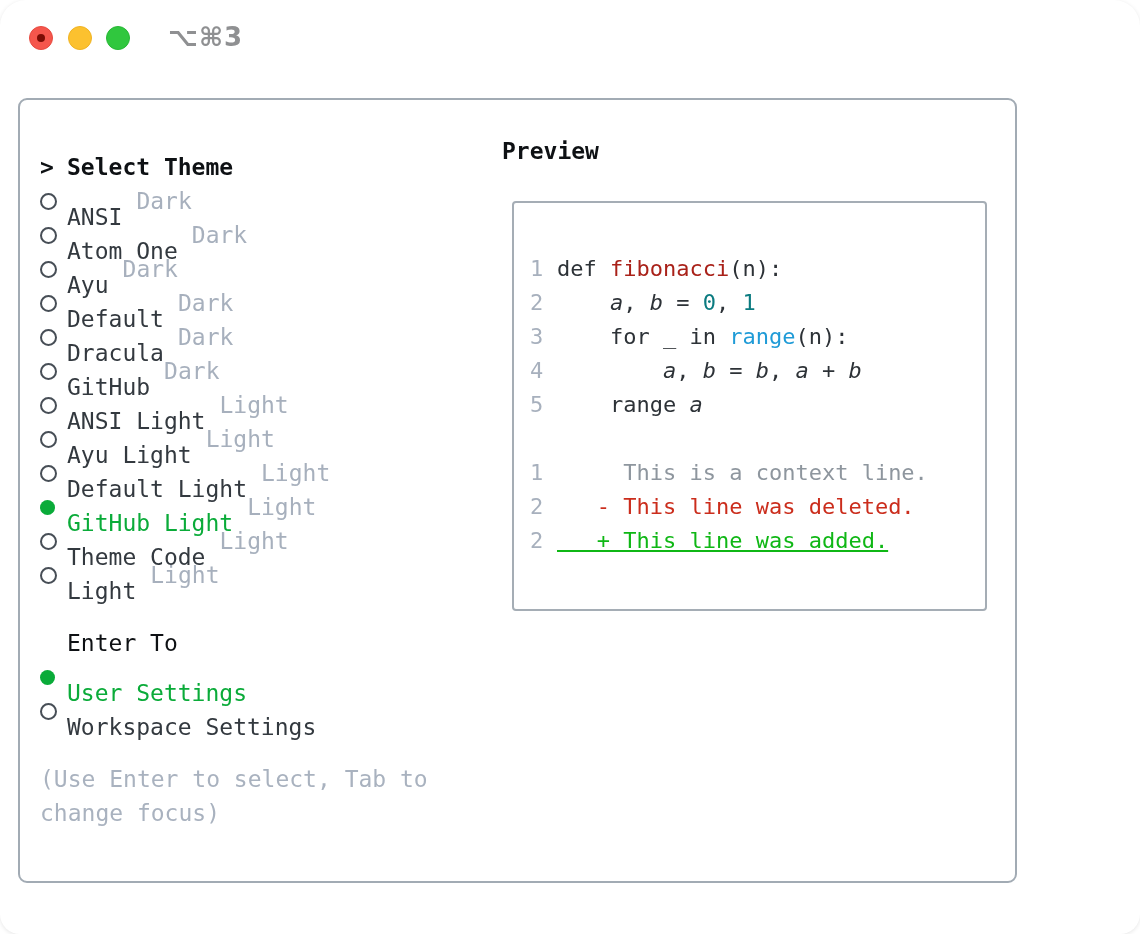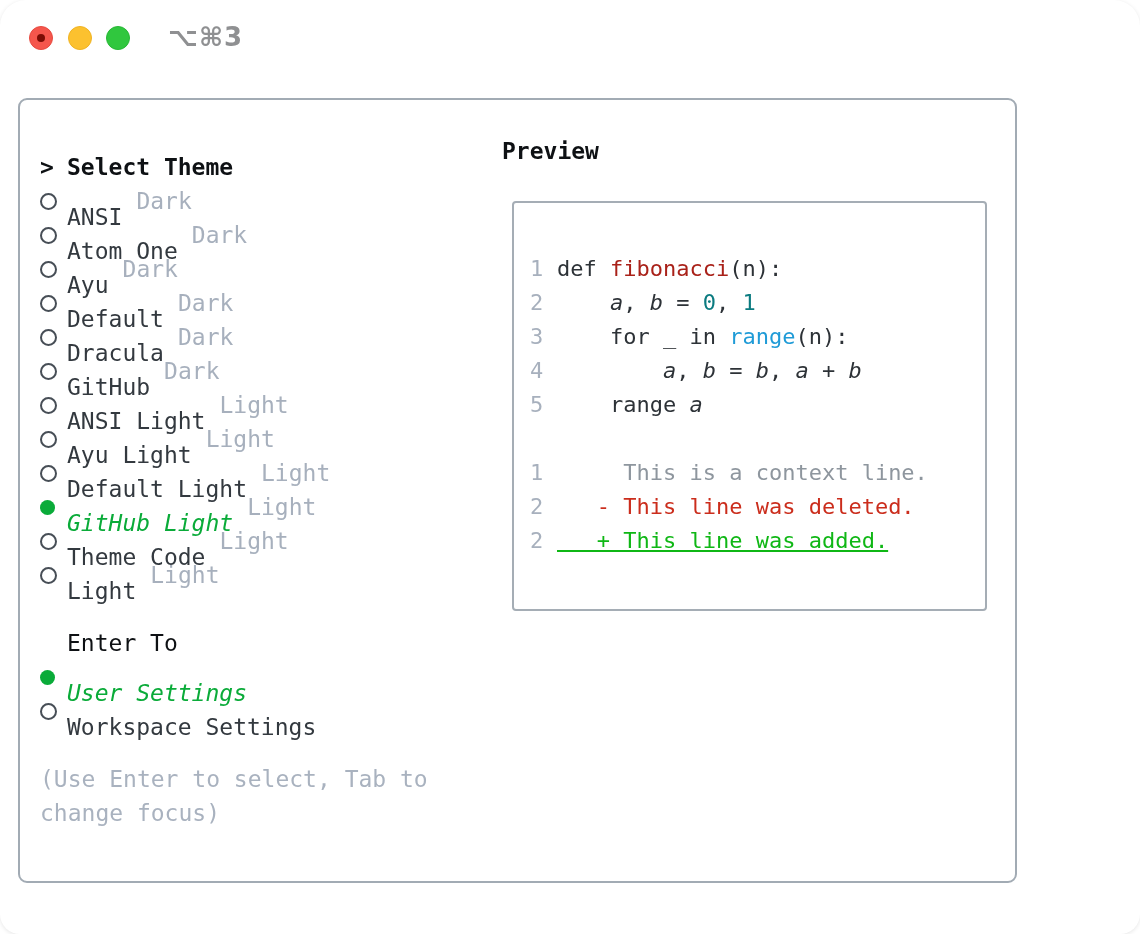--- a/index.html
+++ b/index.html
@@ -41,21 +41,21 @@
          border:2px solid var(--panel-border);border-radius:9px;background:#fff;}
   
   .leftcol{position:absolute;left:20px;top:50px;font-size:23px;line-height:34px;color:var(--dark);}
   .row{height:34px;display:flex;align-items:center;white-space:pre;}
   .bullet-cell{width:27px;display:flex;align-items:center;flex:0 0 27px;}
   .ring{width:13px;height:13px;border:2px solid var(--ring);border-radius:50%;}
   .fill{width:15px;height:15px;background:var(--ui-green);border-radius:50%;}
   .caret{font-weight:bold;color:var(--black);}
   .hdr{font-weight:bold;color:var(--black);}
   .nm{color:var(--dark);margin-top:32px;}
-  .nm.sel{color:var(--ui-green);font-style:italic;}
+  .nm.sel{color:var(--ui-green);}
   .variant{color:var(--muted);margin-left:14px;}
   .section-title{color:var(--black);}
   .opt.sel .nm{color:var(--ui-green);}
   .help{color:var(--help);text-align:center;}
   .spacer{height:34px;}
   
   .preview-title{position:absolute;left:482px;top:34px;height:34px;display:flex;align-items:center;
                  font-size:23px;font-weight:bold;color:var(--black);}
   .preview-box{position:absolute;left:492px;top:101px;width:471px;height:406px;
                border:2px solid var(--box-border);border-radius:4px;background:#fff;}

